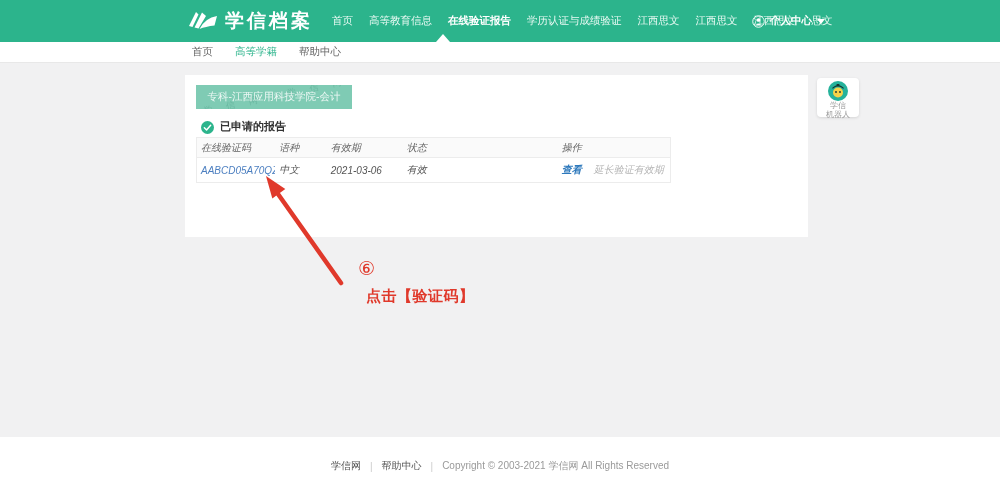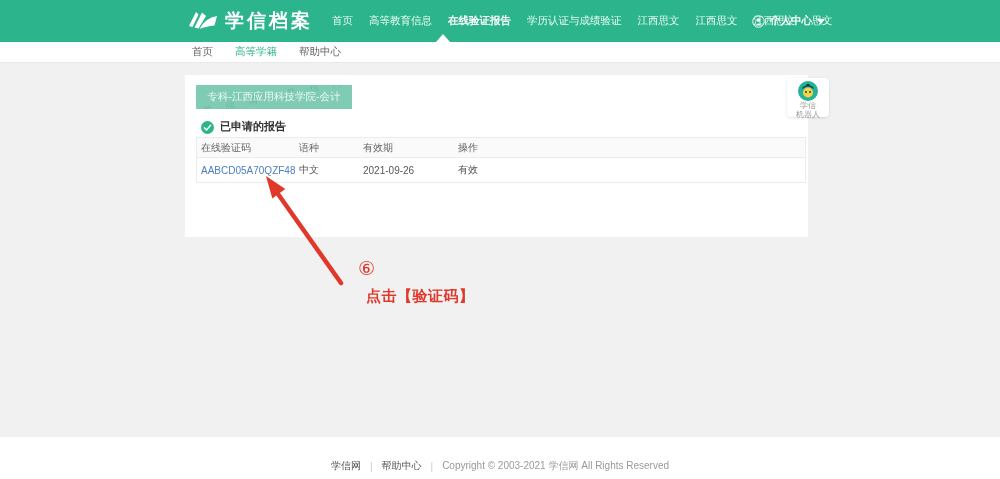--- a/index.html
+++ b/index.html
@@ -33,34 +33,34 @@
   .panel{position:absolute;left:185px;top:75px;width:623px;height:162px;background:#fff;}
   .banner{position:absolute;left:11px;top:10px;width:156px;height:24px;background:#7FCBB4;overflow:hidden;
           display:flex;align-items:center;justify-content:center;}
   .banner-text{position:relative;z-index:2;font-size:10.5px;color:rgba(255,255,255,0.85);white-space:nowrap;}
   .banner-watermark{position:absolute;left:6px;top:4px;z-index:1;font-size:9px;color:rgba(30,120,95,0.22);
           transform:rotate(-12deg);letter-spacing:14px;white-space:nowrap;}
   .section-head{position:absolute;left:16px;top:44px;display:flex;align-items:flex-end;}
   .check-icon{width:13px;height:13px;margin-right:6px;}
   .section-title{font-size:11px;font-weight:bold;color:#333;}
 
-  .vtable{position:absolute;left:11px;top:62px;width:610px;border:1px solid #ececec;box-sizing:border-box;}
+  .vtable{position:absolute;left:11px;top:62px;width:475px;border:1px solid #ececec;box-sizing:border-box;font-style:italic;}
   .vrow{display:flex;box-sizing:border-box;}
   .vrow.head{height:20px;background:#fafafa;border-bottom:1px solid #ececec;}
   .vrow.data{height:24px;background:#fff;}
   .vcell{box-sizing:border-box;padding-left:4px;display:flex;align-items:center;font-size:10px;color:#666;white-space:nowrap;overflow:hidden;}
   .c1{width:98px;}.c2{width:64px;}.c3{width:95px;}.c4{width:195px;}.c5{width:141px;}
   .vrow.data .vcell{color:#555;}
   .code-link{color:#4C7FC0;text-decoration:none;font-size:10px;}
   .action-view{color:#2E79BC;font-weight:bold;text-decoration:none;margin-right:12px;font-size:10px;}
   .action-extend{color:#B5B5B5;text-decoration:none;margin-right:12px;font-size:10px;}
   .action-close{color:#2E79BC;text-decoration:none;font-size:10px;}
 
   
-  .robot{position:absolute;left:787px;top:78px;width:42px;height:39px;background:#fff;border-radius:4px;
+  .robot{position:absolute;left:817px;top:78px;width:42px;height:39px;background:#fff;border-radius:4px;
          box-shadow:0 1px 3px rgba(0,0,0,0.12);text-align:center;}
   .robot-avatar{width:20px;height:20px;margin:3px auto 1px auto;display:block;}
   .robot-label{font-size:8px;line-height:8.5px;color:#999;transform-origin:center top;}
 
   
   .arrow-svg{position:absolute;left:252px;top:170px;width:110px;height:125px;z-index:6;pointer-events:none;}
   .ann-step{position:absolute;left:358px;top:257px;font-size:19px;color:#E0392B;z-index:6;}
   .ann-text{position:absolute;left:366px;top:287px;font-size:15px;font-weight:600;color:#E0392B;z-index:6;letter-spacing:0.5px;}
 
   
@@ -128,29 +128,35 @@
         <path d="M3.6 7.2 L6 9.6 L10.4 4.6" fill="none" stroke="#fff" stroke-width="1.6" stroke-linecap="round" stroke-linejoin="round"></path>
       </svg>
       <span class="section-title">已申请的报告</span>
     </div>
 
     <div class="vtable">
       <div class="vrow head">
         <div class="vcell c1">在线验证码</div>
         <div class="vcell c2">语种</div>
         <div class="vcell c3">有效期</div>
+        <div class="vcell c4">状态</div>
         <div class="vcell c5">操作</div>
       </div>
       <div class="vrow data">
         <div class="vcell c1">
           <a class="code-link" href="#">AABCD05A70QZF48U</a>
         </div>
         <div class="vcell c2">中文</div>
-        <div class="vcell c3">2021-09-26</div>
+        <div class="vcell c3">2021-03-06</div>
         <div class="vcell c4">有效</div>
+        <div class="vcell c5">
+          <a class="action-view" href="#">查看</a>
+          <a class="action-extend" href="#">延长验证有效期</a>
+          <a class="action-close" href="#">关闭</a>
+        </div>
       </div>
     </div>
   </div>
 
   <div class="robot">
     <svg class="robot-avatar" viewBox="0 0 20 20">
       <circle cx="10" cy="10" r="10" fill="#25B29B"></circle>
       <circle cx="10" cy="11.5" r="5" fill="#F7D247"></circle>
       <path d="M4.5 8 Q10 2.5 15.5 8 L15.5 6.5 Q10 1.5 4.5 6.5 Z" fill="#17332D"></path>
       <rect x="8.6" y="3" width="2.8" height="2.2" rx="0.6" fill="#17332D"></rect>

